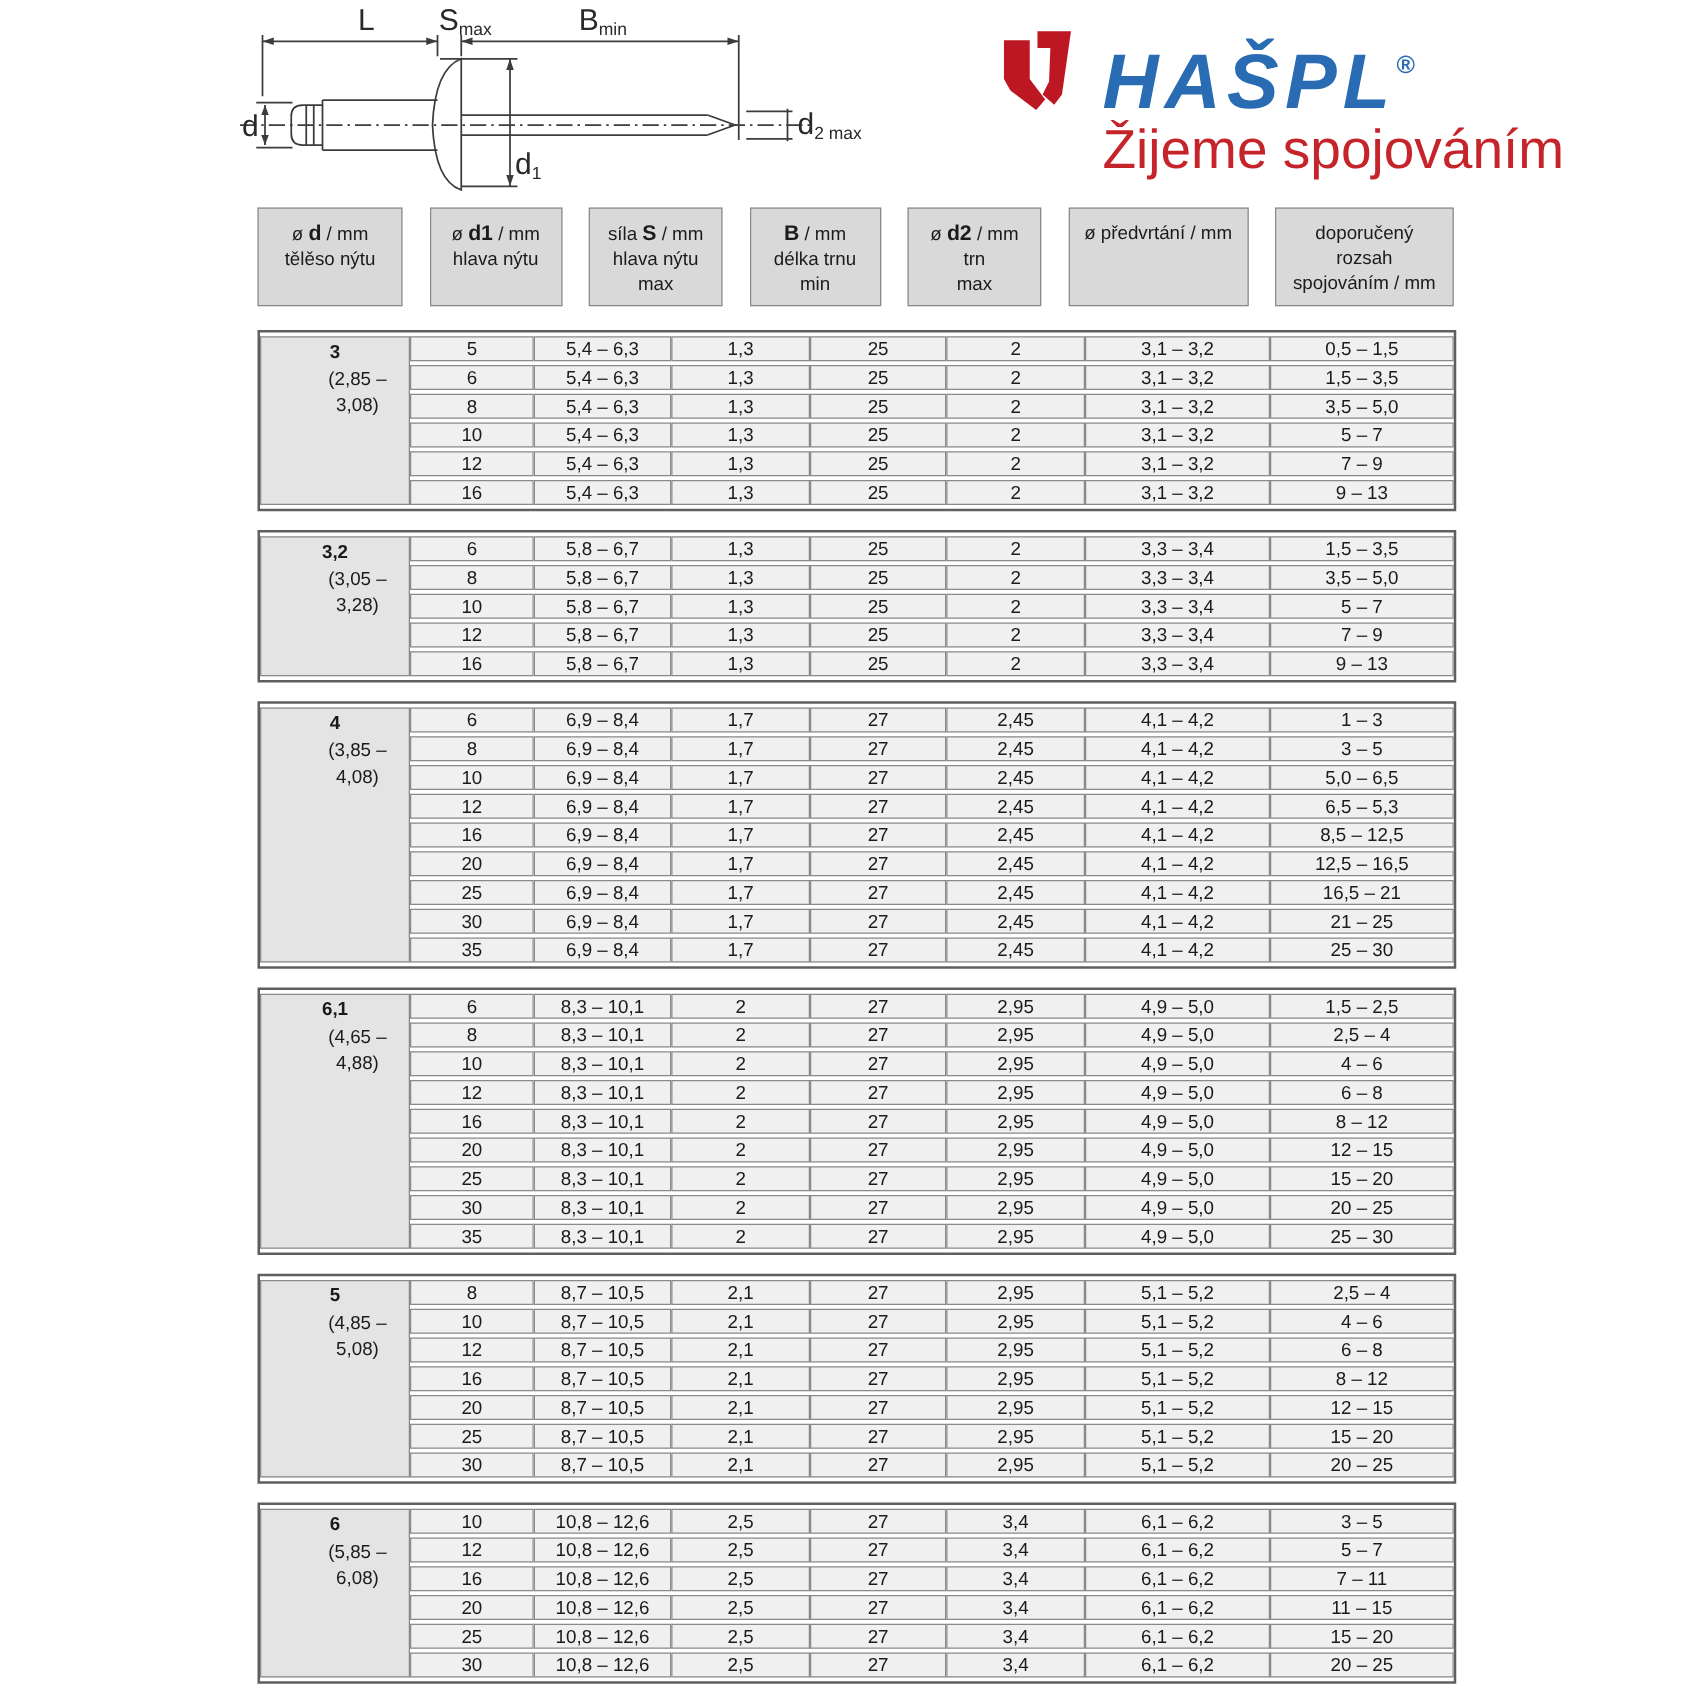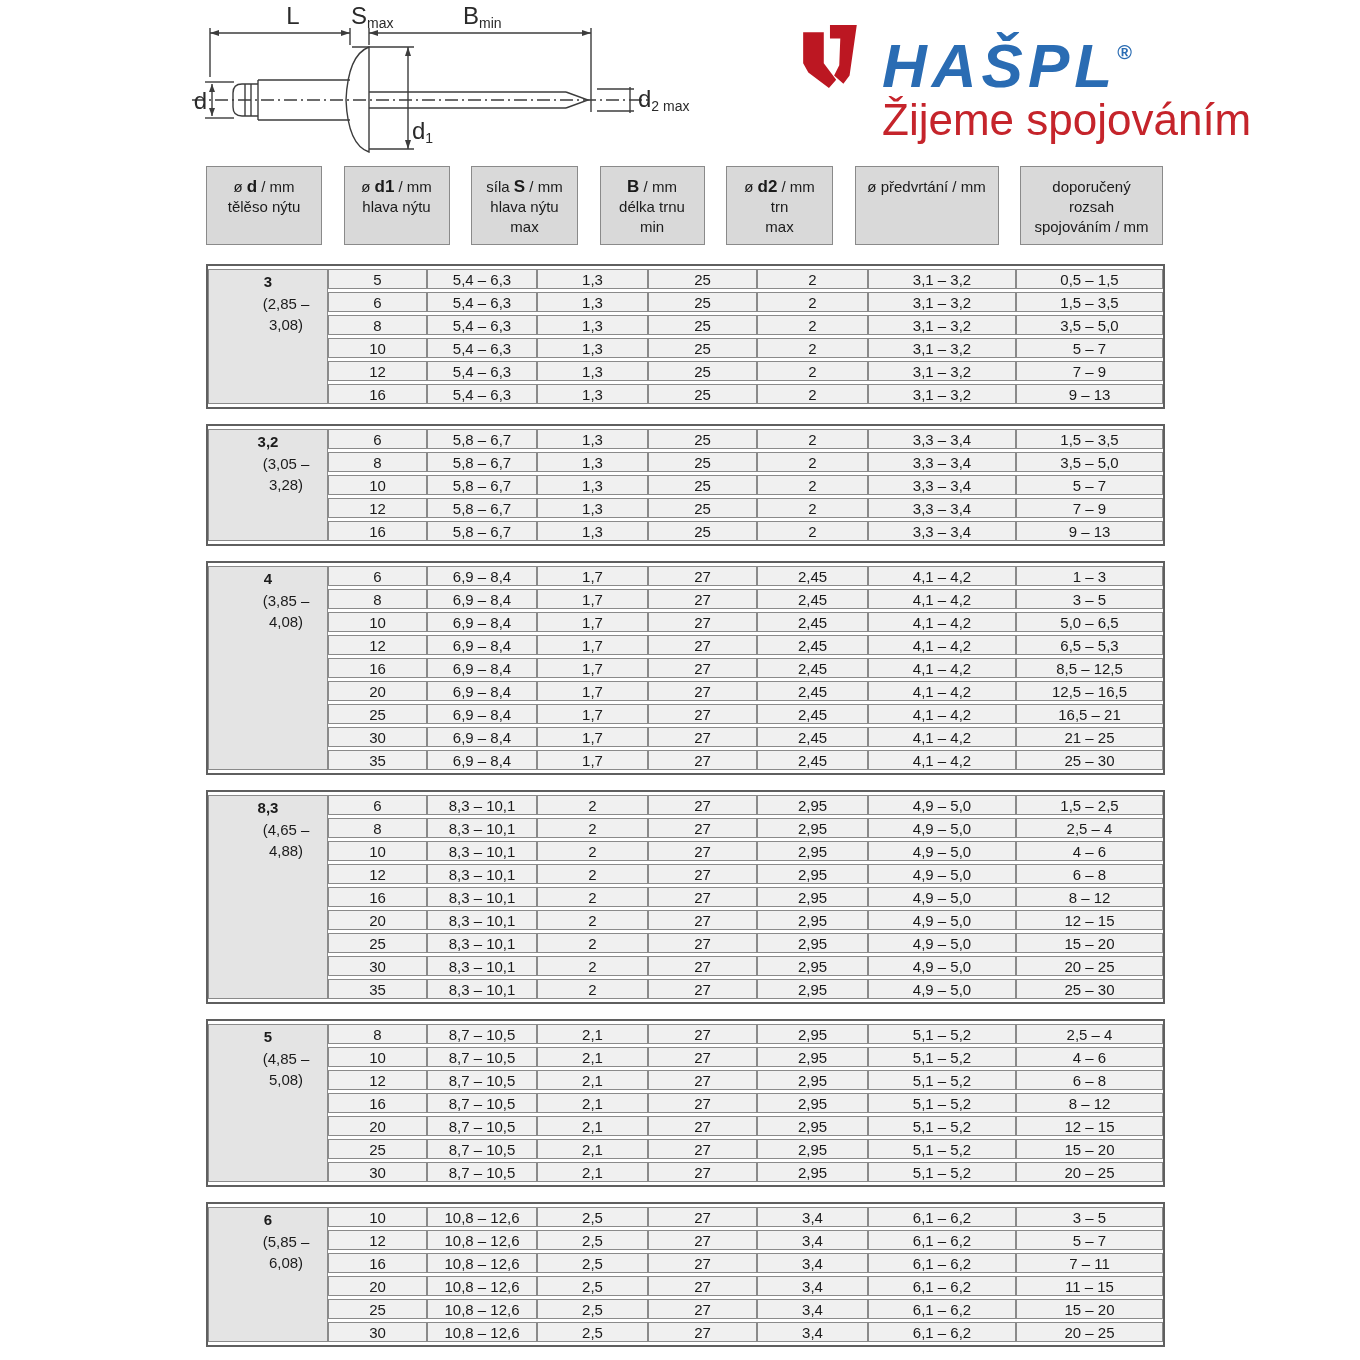--- a/index.html
+++ b/index.html
@@ -382,21 +382,21 @@
           <col style="width: 110px;">
           <col style="width: 111px;">
           <col style="width: 109px;">
           <col style="width: 111px;">
           <col style="width: 148px;">
           <col style="width: 147px;">
         </colgroup>
         <tbody>
           <tr>
             <td class="gcell" rowspan="9">
-              <div class="gsize">8,3</div>
+              <div class="gsize">6,1</div>
               <div class="grange">(4,65 – 4,88)</div>
             </td>
             <td class="dcell">6</td>
             <td class="dcell">8,3 – 10,1</td>
             <td class="dcell">2</td>
             <td class="dcell">27</td>
             <td class="dcell">2,95</td>
             <td class="dcell">4,9 – 5,0</td>
             <td class="dcell">1,5 – 2,5</td>
           </tr>

